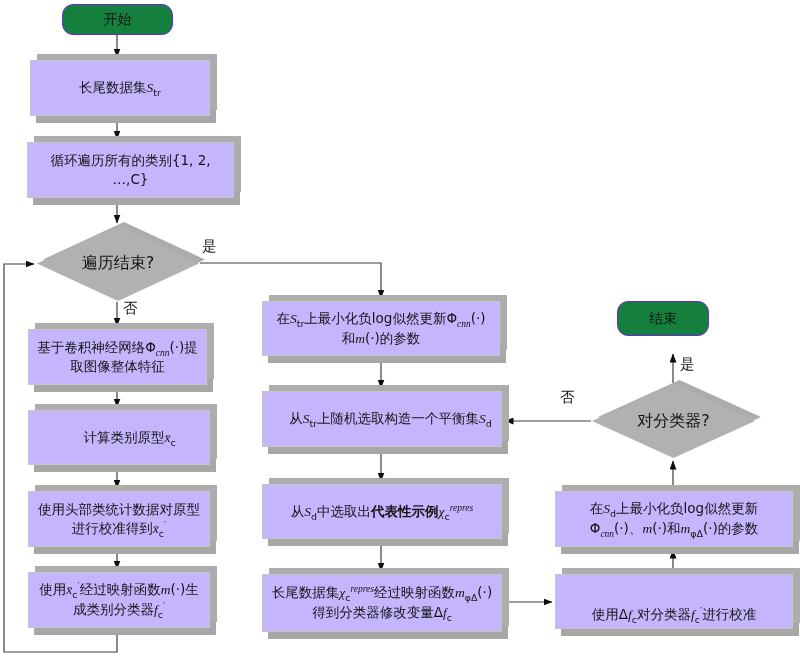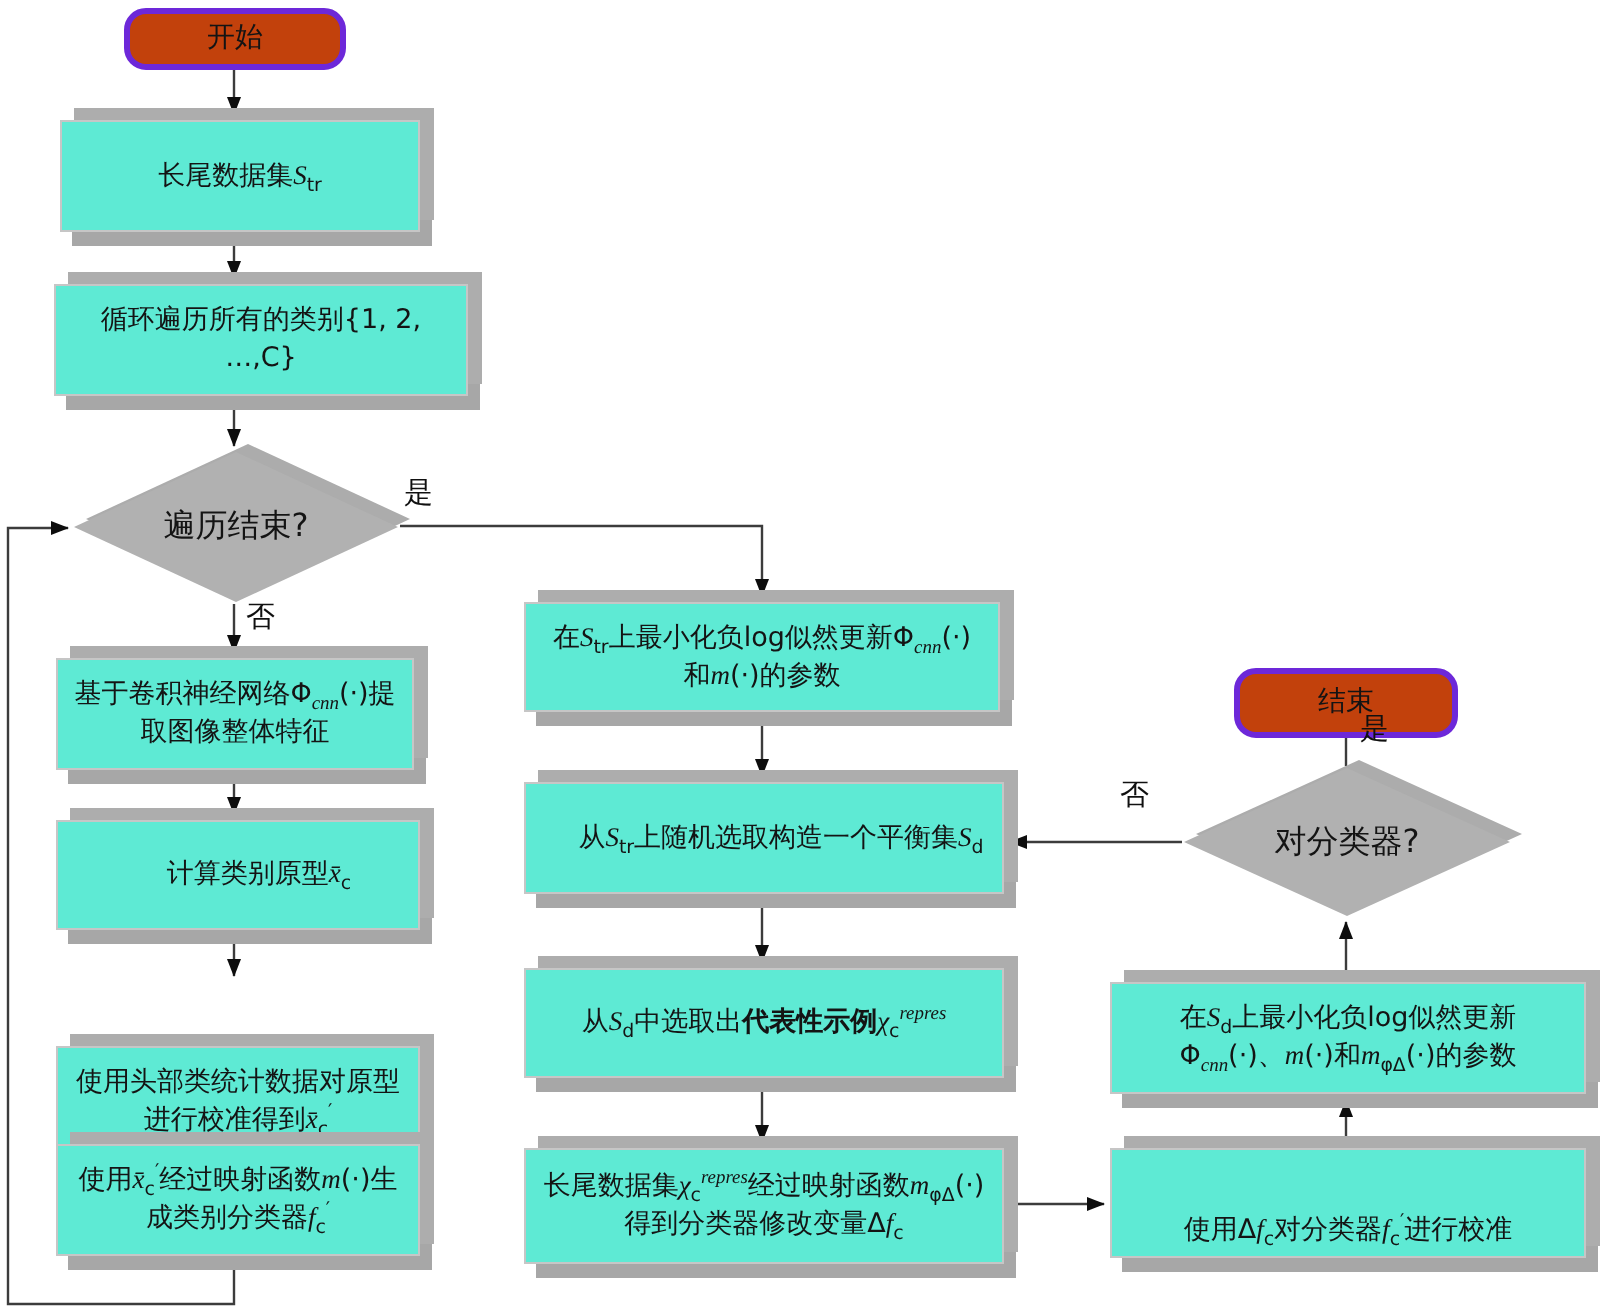--- a/index.html
+++ b/index.html
@@ -1,29 +1,29 @@
 <!DOCTYPE html>
 <html><head>
 <meta charset="utf-8">
 <style>
   html,body{margin:0;padding:0;background:#ffffff;}
   body{width:800px;height:657px;overflow:hidden;font-family:"DejaVu Sans",sans-serif;}
   .canvas{position:relative;width:800px;height:657px;background:#ffffff;}
   svg.edges{position:absolute;left:0;top:0;width:800px;height:657px;}
   .node{
     position:absolute;box-sizing:border-box;
-    background:#5eead4;border:1px solid #c6c6c6;
+    background:#c4b5fd;border:1px solid #c6c6c6;
     box-shadow:7px -6px 0 #adadad, 6px 7px 0 #a7a7a7;
     display:flex;align-items:center;justify-content:center;
     text-align:center;color:#141414;font-size:13.5px;line-height:1.4;
     padding:3px 7px;
   }
   .terminal{
-    border-radius:11px;box-shadow:none;border:3px solid #6d28d9;
-    background:#c2410c;font-size:14px;
+    border-radius:11px;box-shadow:none;border:1px solid #6d28d9;
+    background:#15803d;font-size:14px;
   }
   .dwrap{position:absolute;}
   .dshadow{position:absolute;inset:0;background:#acacac;
     clip-path:polygon(50% 0,100% 50%,50% 100%,0 50%);
     transform:translate(6px,-4px);}
   .dshape{position:absolute;inset:0;background:#b1b1b1;
     clip-path:polygon(50% 0,100% 50%,50% 100%,0 50%);}
   .dlabel{position:absolute;inset:0;display:flex;align-items:center;justify-content:center;
     color:#141414;font-size:16px;}
   .edge-label{position:absolute;color:#101010;font-size:14.5px;}
@@ -82,21 +82,21 @@
   </div>
 
   <div class="node" style="left:28px;top:329px;width:179px;height:56px;">
     <span><span>基于卷积神经网络</span><span>Φ</span><sub class="mi">cnn</sub><span>(·)</span><span>提取图像整体特征</span></span>
   </div>
 
   <div class="node" style="left:28px;top:410px;width:182px;height:55px;padding-left:28px;">
     <span><span>计算类别原型</span><span class="mi">x̄</span><sub>c</sub></span>
   </div>
 
-  <div class="node" style="left:28px;top:491px;width:182px;height:56px;margin-top:32px;">
+  <div class="node" style="left:28px;top:491px;width:182px;height:56px;">
     <span><span>使用头部类统计数据对原型进行校准得到</span><span class="mi">x̄</span><sub>c</sub><sup>′</sup></span>
   </div>
 
   <div class="node" style="left:28px;top:572px;width:182px;height:56px;">
     <span><span>使用</span><span class="mi">x̄</span><sub>c</sub><sup>′</sup><span>经过映射函数</span><span class="mi">m</span><span>(·)</span><span>生成类别分类器</span><span class="mi">f</span><sub>c</sub><sup>′</sup></span>
   </div>
 
   <div class="node" style="left:262px;top:301px;width:238px;height:55px;">
     <span><span>在</span><span class="mi">S</span><sub>tr</sub><span>上最小化负log似然更新</span><span>Φ</span><sub class="mi">cnn</sub><span>(·)和</span><span class="mi">m</span><span>(·)的参数</span></span>
   </div>
@@ -106,21 +106,21 @@
   </div>
 
   <div class="node" style="left:262px;top:484px;width:240px;height:55px;">
     <span><span>从</span><span class="mi">S</span><sub>d</sub><span>中选取出</span><span class="bd">代表性示例</span><span class="mi">χ</span><sub>c</sub><sup class="mi">repres</sup></span>
   </div>
 
   <div class="node" style="left:262px;top:574px;width:240px;height:58px;">
     <span><span>长尾数据集</span><span class="mi">χ</span><sub>c</sub><sup class="mi">repres</sup><span>经过映射函数</span><span class="mi">m</span><sub>φΔ</sub><span>(·)得到分类器修改变量Δ</span><span class="mi">f</span><sub>c</sub></span>
   </div>
 
-  <div class="node terminal" style="left:617px;top:334px;width:112px;height:35px;text-align:right;">
+  <div class="node terminal" style="left:617px;top:301px;width:92px;height:35px;text-align:right;">
     <span>结束</span>
   </div>
 
   <div class="dwrap" style="left:592px;top:384px;width:163px;height:74px;">
     <div class="dshadow"></div>
     <div class="dshape"></div>
     <span class="dlabel">对分类器?</span>
   </div>
 
   <div class="node" style="left:555px;top:491px;width:238px;height:56px;">

